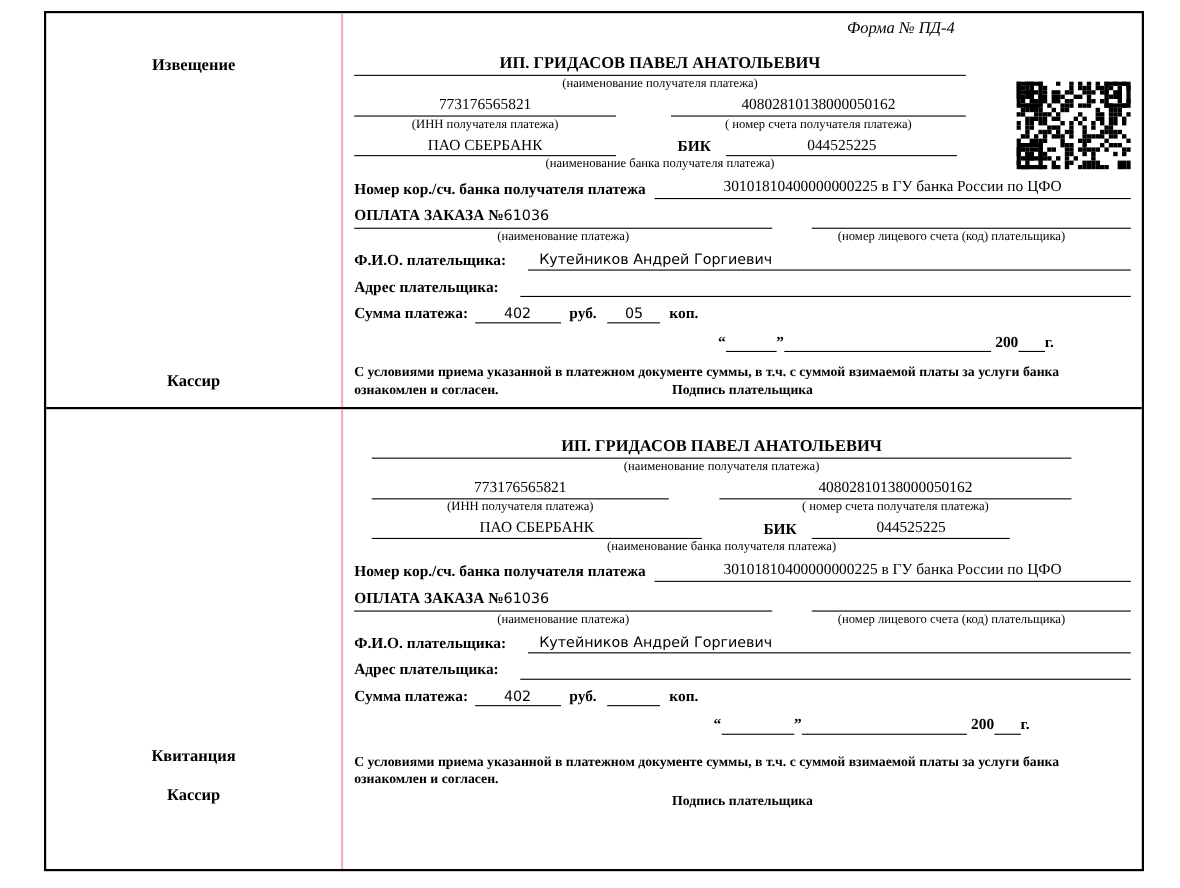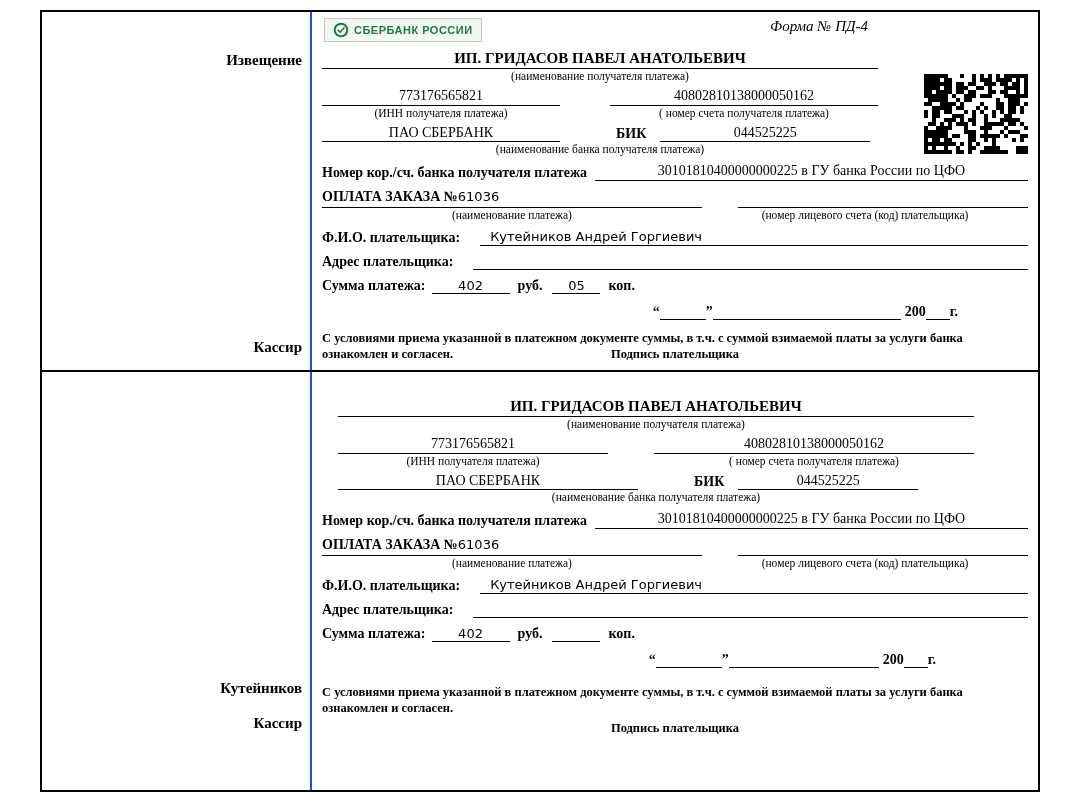--- a/index.html
+++ b/index.html
@@ -8,22 +8,22 @@
     width:1073px; height:807px; position:relative;
     font-family:"Liberation Serif", serif; color:#000;
   }
   .sheet {
     position:absolute; left:40px; top:10px; width:1000px; height:782px;
     border:2px solid #000; display:flex; flex-direction:column; background:#fff;
   }
   .section { display:flex; flex:1; min-height:0; }
   .section.s1 { border-bottom:2px solid #000; flex:0 0 360px; }
   .left-col {
-    width:270px; border-right:2px solid #1d4ed8; display:flex; flex-direction:column;
-    align-items:flex-end; font-weight:bold; font-size:15px;
+    width:270px; border-right:2px solid #f9a8d4; display:flex; flex-direction:column;
+    align-items:center; font-weight:bold; font-size:15px;
   }
   .s1 .left-col { justify-content:space-between; padding:40px 8px 14px 8px; }
   .s2 .left-col { justify-content:flex-end; padding:8px 8px 58px 8px; gap:18px; }
   .right-col { flex:1; position:relative; padding:6px 10px 4px 10px; font-size:14px; }
 
   .row { display:flex; align-items:flex-end; margin-top:2px; }
   .u { border-bottom:1px solid #000; display:inline-block; }
   .lbl { font-size:11.5px; }
   .b { font-weight:bold; }
   .fill { font-family:"DejaVu Sans", sans-serif; font-size:13px; }
@@ -97,27 +97,20 @@
 <div class="sheet">
 
   <div class="section s1">
     <div class="left-col">
       <span>Извещение</span>
       <span>Кассир</span>
     </div>
     <div class="right-col">
 
       <div class="row header-row">
-        <div class="logo-box">
-          <svg width="16" height="16" viewBox="0 0 16 16">
-            <circle cx="8" cy="8" r="6.3" fill="none" stroke="#1f7a3f" stroke-width="2"></circle>
-            <path d="M4.8 8 l2.2 2.2 L11.5 5.5" stroke="#1f7a3f" stroke-width="1.6" fill="none"></path>
-          </svg>
-          <span class="logo-text">СБЕРБАНК РОССИИ</span>
-        </div>
         <div class="form-no">Форма № ПД-4</div>
       </div>
 
       <div class="qr"><svg width="104" height="80" xmlns="http://www.w3.org/2000/svg">
             <g fill="#000">
               <rect x="0" y="0" width="4" height="4"></rect>
               <rect x="8" y="0" width="4" height="4"></rect>
               <rect x="12" y="0" width="4" height="4"></rect>
               <rect x="20" y="0" width="4" height="4"></rect>
               <rect x="36" y="0" width="4" height="4"></rect>
@@ -451,21 +444,21 @@
         <span class="b">г.</span>
       </div>
 
       <div class="agreement">С условиями приема указанной в платежном документе суммы, в т.ч. с суммой взимаемой платы за услуги банка ознакомлен и согласен.</div>
       <div class="signature">Подпись плательщика</div>
     </div>
   </div>
 
   <div class="section s2">
     <div class="left-col">
-      <span>Кутейников</span>
+      <span>Квитанция</span>
       <span>Кассир</span>
     </div>
     <div class="right-col">
 
       <div class="pad-top"></div>
 
       <div class="narrow">
         <div class="title">ИП. ГРИДАСОВ ПАВЕЛ АНАТОЛЬЕВИЧ</div>
         <div class="lbl lbl-ctr">(наименование получателя платежа)</div>
 

